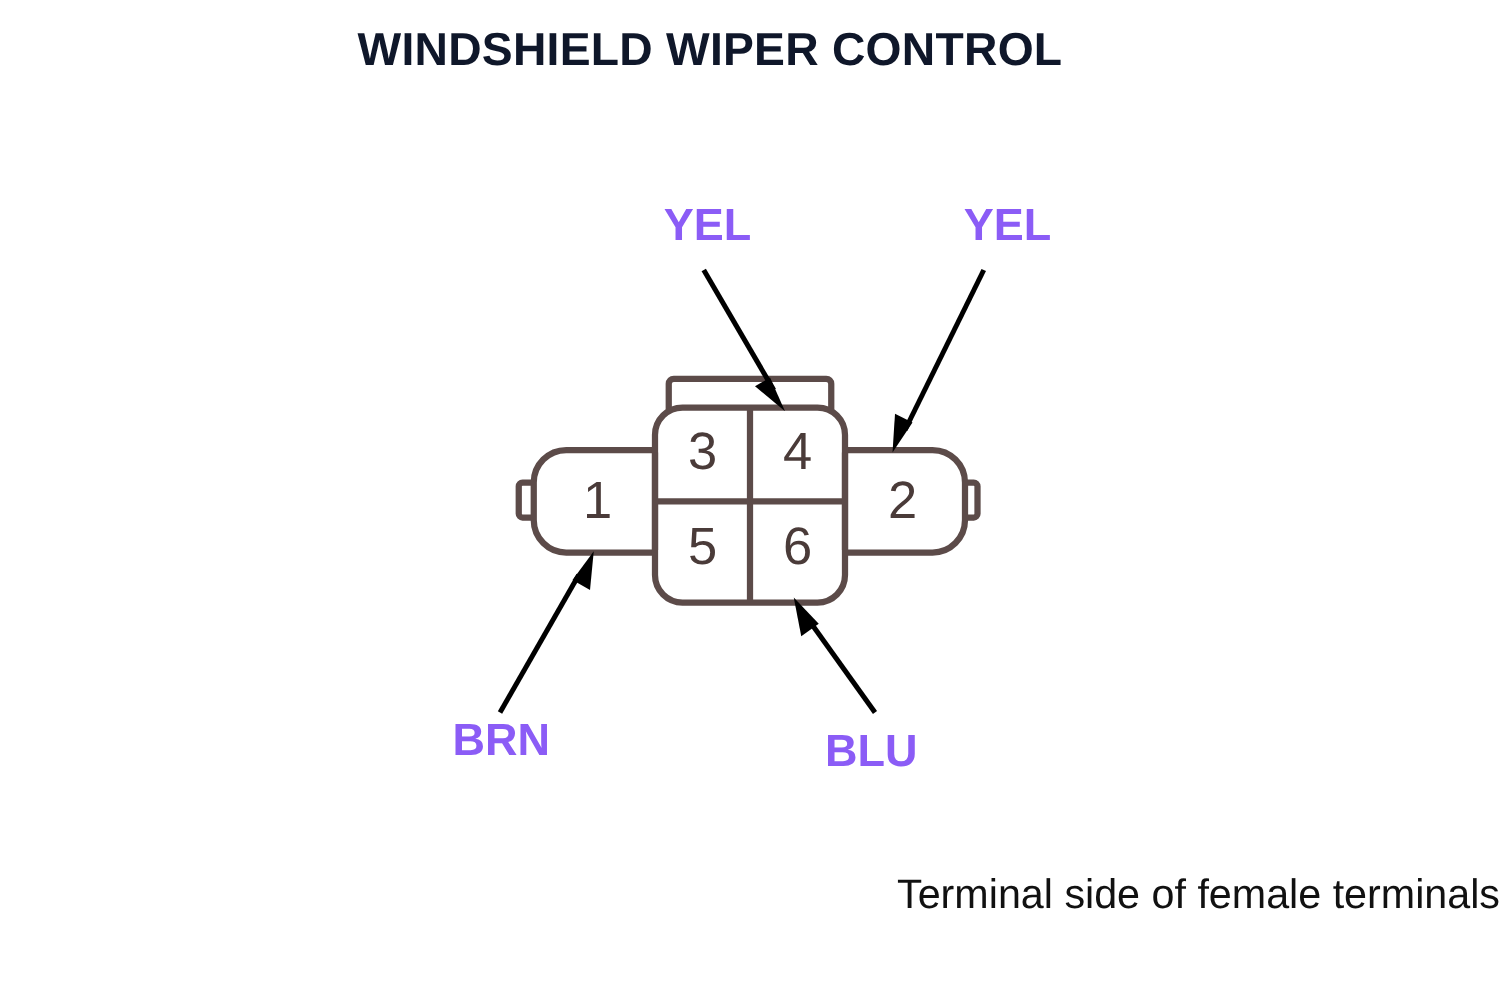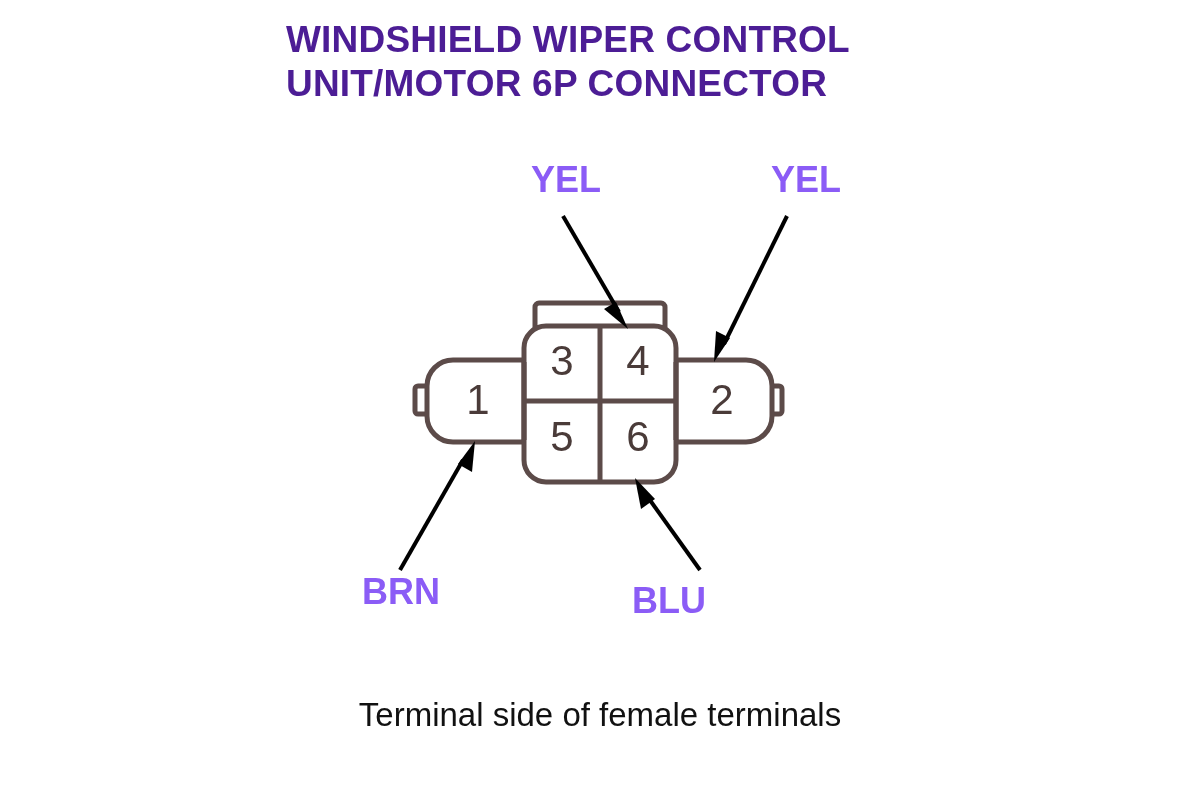--- a/index.html
+++ b/index.html
@@ -29,50 +29,50 @@
     position: absolute;
     left: 286px;
     top: 18px;
     width: 700px;
   }
   .title-line {
     font-size: 37px;
     font-weight: bold;
     letter-spacing: 0.2px;
     line-height: 44px;
-    color: #4c1d95;
+    color: #0f172a;
     white-space: nowrap;
   }
 
   
   .caption {
     position: absolute;
     left: 0;
     top: 696px;
     width: 1200px;
-    text-align: center;
+    text-align: right;
     font-size: 33px;
     font-weight: normal;
     color: #111111;
     white-space: nowrap;
   }
 
   
   .wire-label {
     position: absolute;
     font-size: 36px;
     font-weight: bold;
     color: #8b5cf6;
     white-space: nowrap;
     line-height: 1;
   }
   .lbl-yel-left  { left: 531px; top: 162px; }
   .lbl-yel-right { left: 771px; top: 162px; }
   .lbl-brn       { left: 362px; top: 574px; }
-  .lbl-blu       { left: 632px; top: 583px; }
+  .lbl-blu       { left: 660px; top: 583px; }
 
   
   svg.diagram {
     position: absolute;
     left: 0;
     top: 0;
     width: 1200px;
     height: 804px;
   }
   .conn-stroke {
@@ -102,21 +102,20 @@
   }
   .leader-head { fill: #000000; }
 </style>
 </head>
 <body>
 
 <div class="stage">
 
   <div class="title-block">
     <div class="title-line">WINDSHIELD WIPER CONTROL</div>
-    <div class="title-line">UNIT/MOTOR 6P CONNECTOR</div>
   </div>
 
   <svg class="diagram" viewBox="0 0 1200 804">
 
     <g>
       <rect class="conn-stroke" x="415" y="386" width="16" height="28" rx="3"></rect>
       <rect class="conn-stroke" x="427" y="360" width="180" height="82" rx="26"></rect>
     </g>
 
     <g>

